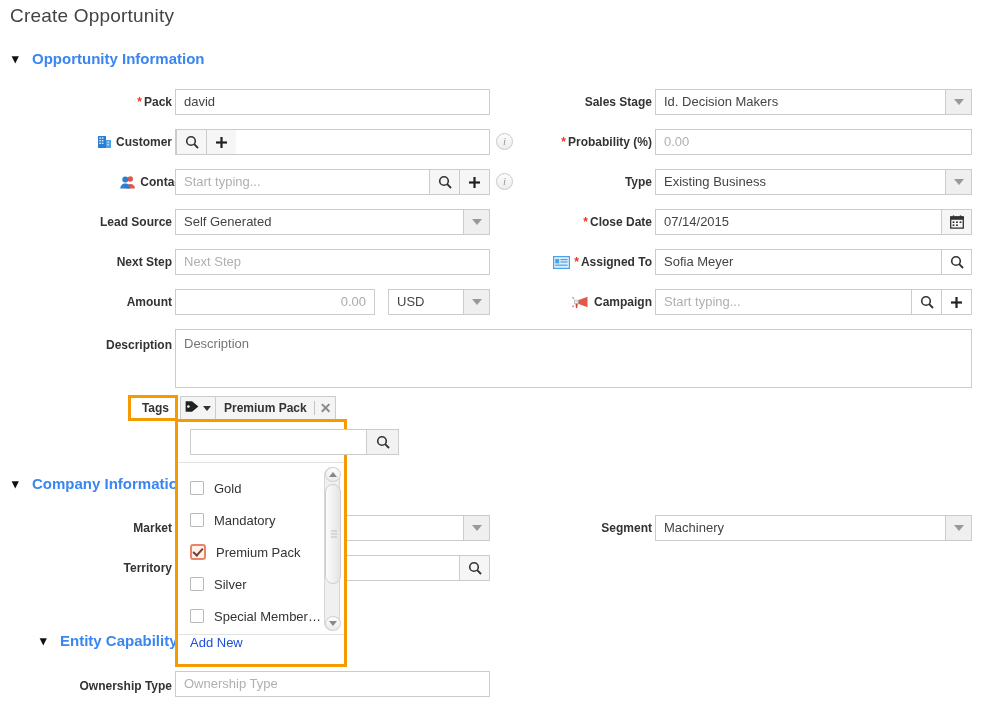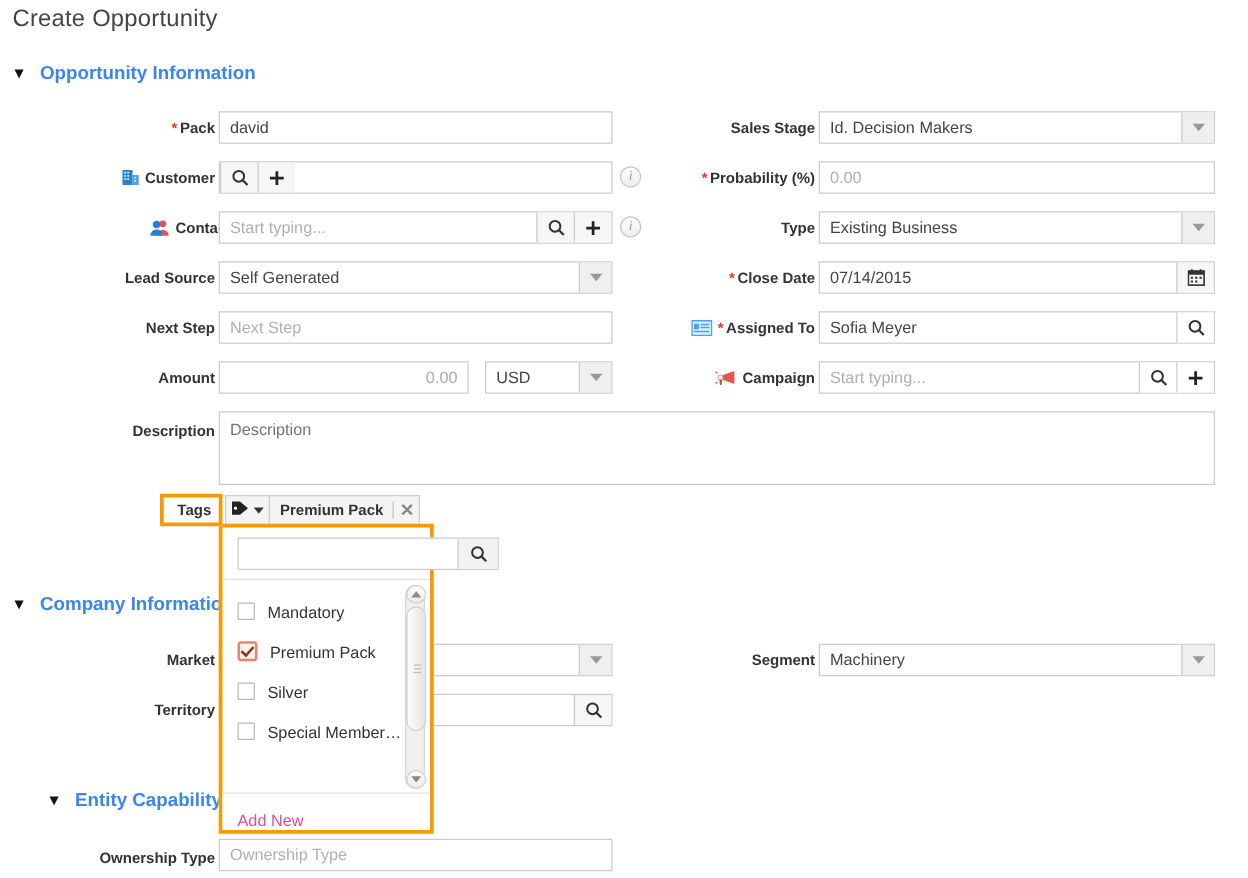--- a/index.html
+++ b/index.html
@@ -242,23 +242,23 @@
     cursor:pointer;
   }
   #tag-thumb .grip {
     position:absolute; left:5px; top:50%; transform:translateY(-50%);
     width:6px; height:7px;
   }
   #tag-thumb .grip b { display:block; height:1px; background:#bdbdbd; margin-bottom:2px; }
   #add-new-row {
     height:30px;
     border-top:1px solid #e2e2e2;
-    display:flex; align-items:flex-end;
+    display:flex; align-items:flex-start;
     padding-left:12px;
-    font-size:13px; color:#ec4899;
+    font-size:13px; color:#1d4ed8;
     cursor:pointer;
     background:#fff;
   }
 
   
   .ficon svg { display:block; }
 </style>
 </head>
 <body>
 
@@ -549,20 +549,24 @@
         <svg width="14" height="14" viewBox="0 0 14 14">
             <circle cx="6" cy="6" r="4.3" fill="none" stroke="#333" stroke-width="1.6"></circle>
             <line x1="9.2" y1="9.2" x2="13" y2="13" stroke="#333" stroke-width="1.9"></line>
           </svg>
       </div>
     </div>
   </div>
 
   <div id="tag-list">
 
+    <div class="tag-item">
+      <span class="cb"></span>
+      <span>Gold</span>
+    </div>
 
     <div class="tag-item">
       <span class="cb"></span>
       <span>Mandatory</span>
     </div>
 
     <div class="tag-item">
       <span class="cb checked"></span>
       <span>Premium Pack</span>
     </div>

